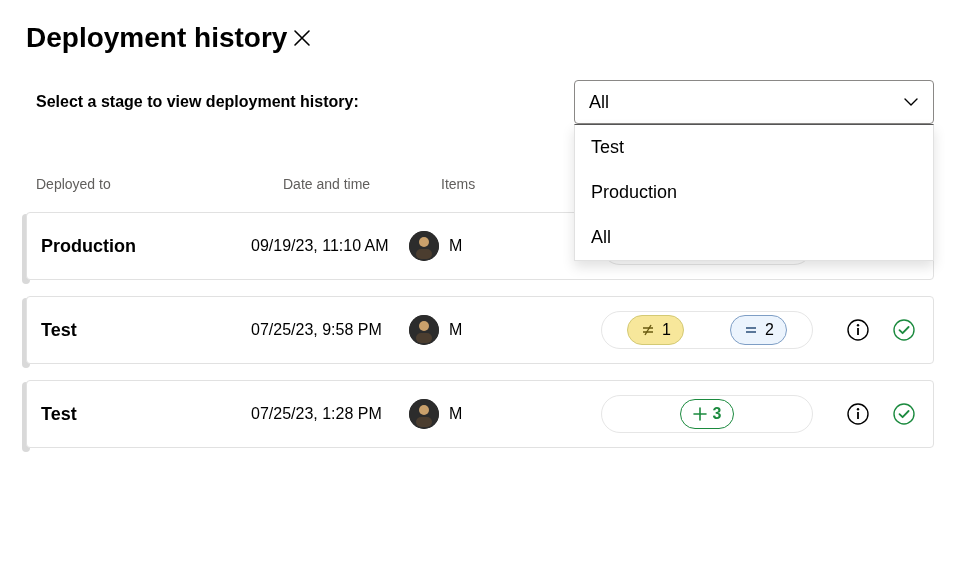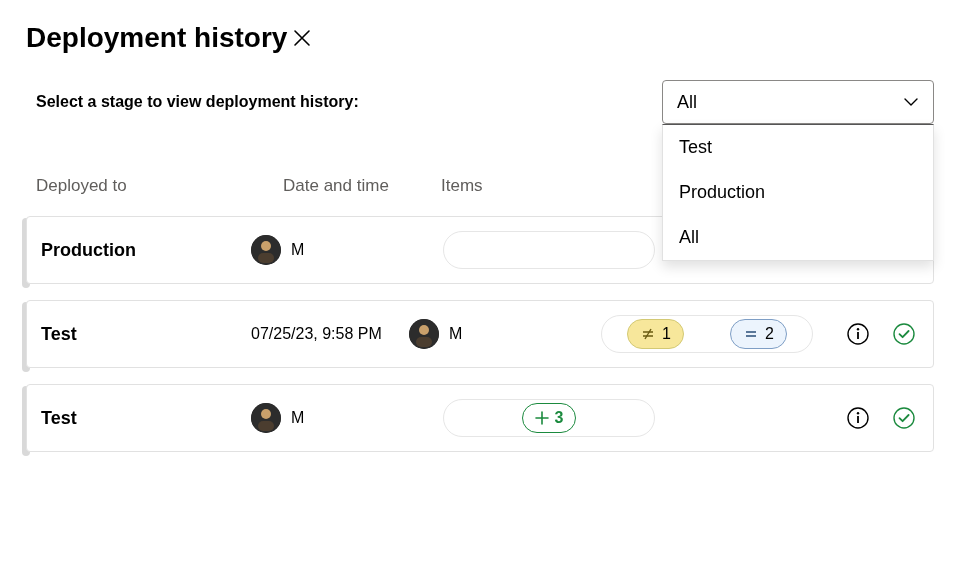--- a/index.html
+++ b/index.html
@@ -22,21 +22,21 @@
   .close-btn svg { display:block; }
 
   .filter-row {
     margin-top:26px;
     display:flex; align-items:center; justify-content:space-between;
   }
   .filter-label { font-size:16px; font-weight:700; margin:10px; }
 
   .dropdown {
     position:relative;
-    width:272px;
+    width:360px;
   }
   .dropdown-trigger {
     width:100%; height:44px;
     border:1px solid #8a8886; border-radius:4px;
     background:#fff; cursor:pointer;
     padding:0 14px;
     display:flex; align-items:center; justify-content:space-between;
     font-size:18px;
     color:#000;
   }
@@ -51,21 +51,21 @@
     padding:12px 16px;
     font-size:18px;
     cursor:pointer;
   }
 
   .table-header {
     margin-top:52px;
     display:flex; align-items:center;
     padding: 0 10px;
     color:#605e5c;
-    font-size:17px;
+    font-size:14px;
   }
   .col-deployed-to { width: 214px; }
   .col-date        { width: 158px; margin-left: 33px; }
   .col-deployed-by { width: 166px; }
   .col-items       { width: 264px; }
   .col-actions     { flex:1; }
 
   .rows { margin-top:20px; }
   .row-wrap {
     position:relative;
@@ -179,20 +179,21 @@
     <div class="col-items">Items</div>
     <div class="col-actions"></div>
   </div>
 
   <div class="rows">
 
     <div class="row-wrap">
       <div class="row-shadow"></div>
       <div class="row">
         <div class="stage-cell">Production</div>
+        <div class="date-cell">09/19/23, 11:10 AM</div>
         <div class="by-cell">
           <span class="avatar">
             <svg width="30" height="30" viewBox="0 0 30 30">
                 <circle cx="15" cy="15" r="15" fill="#2c2c2c"></circle>
                 <circle cx="15" cy="11" r="5" fill="#c9a06b"></circle>
                 <rect x="7" y="18" width="16" height="10" rx="5" fill="#4b3d2f"></rect>
               </svg>
           </span>
           <span>M</span>
         </div>
@@ -264,20 +265,21 @@
             </svg>
           </button>
         </div>
       </div>
     </div>
 
     <div class="row-wrap">
       <div class="row-shadow"></div>
       <div class="row">
         <div class="stage-cell">Test</div>
+        <div class="date-cell">07/25/23, 1:28 PM</div>
         <div class="by-cell">
           <span class="avatar">
             <svg width="30" height="30" viewBox="0 0 30 30">
                 <circle cx="15" cy="15" r="15" fill="#2c2c2c"></circle>
                 <circle cx="15" cy="11" r="5" fill="#c9a06b"></circle>
                 <rect x="7" y="18" width="16" height="10" rx="5" fill="#4b3d2f"></rect>
               </svg>
           </span>
           <span>M</span>
         </div>

